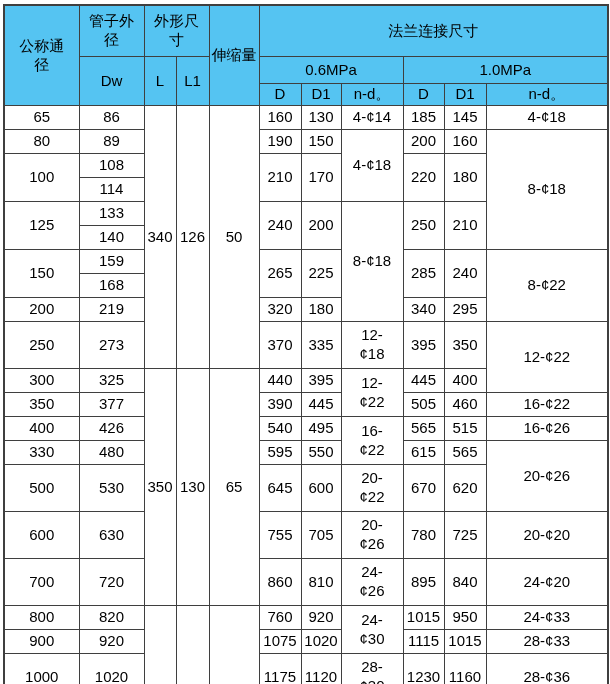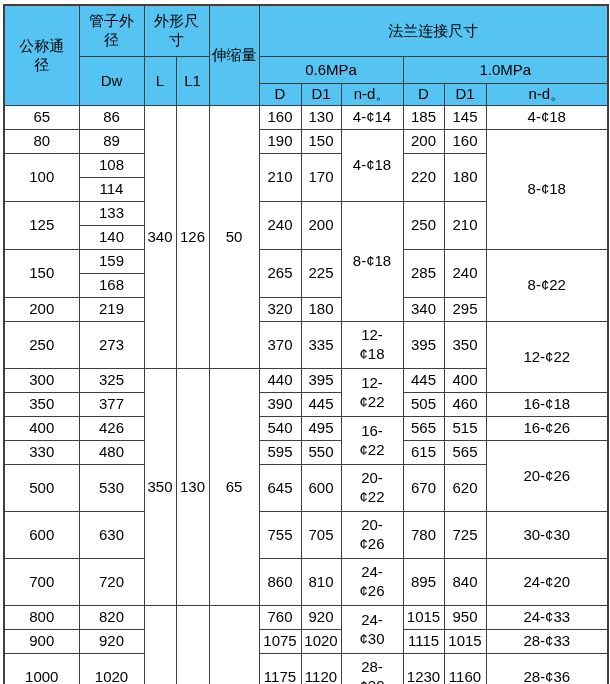--- a/index.html
+++ b/index.html
@@ -180,21 +180,21 @@
     <td>445</td>
     <td>400</td>
   </tr>
   <tr class="r">
     <td>350</td>
     <td>377</td>
     <td>390</td>
     <td>445</td>
     <td>505</td>
     <td>460</td>
-    <td>16-¢18</td>
+    <td>16-¢22</td>
   </tr>
   <tr class="r">
     <td>400</td>
     <td>426</td>
     <td>540</td>
     <td>495</td>
     <td rowspan="2">16-
 ¢22</td>
     <td>565</td>
     <td>515</td>
@@ -221,21 +221,21 @@
   </tr>
   <tr class="tall">
     <td>600</td>
     <td>630</td>
     <td>755</td>
     <td>705</td>
     <td>20-
 ¢26</td>
     <td>780</td>
     <td>725</td>
-    <td>30-¢30</td>
+    <td>20-¢20</td>
   </tr>
   <tr class="tall">
     <td>700</td>
     <td>720</td>
     <td>860</td>
     <td>810</td>
     <td>24-
 ¢26</td>
     <td>895</td>
     <td>840</td>

